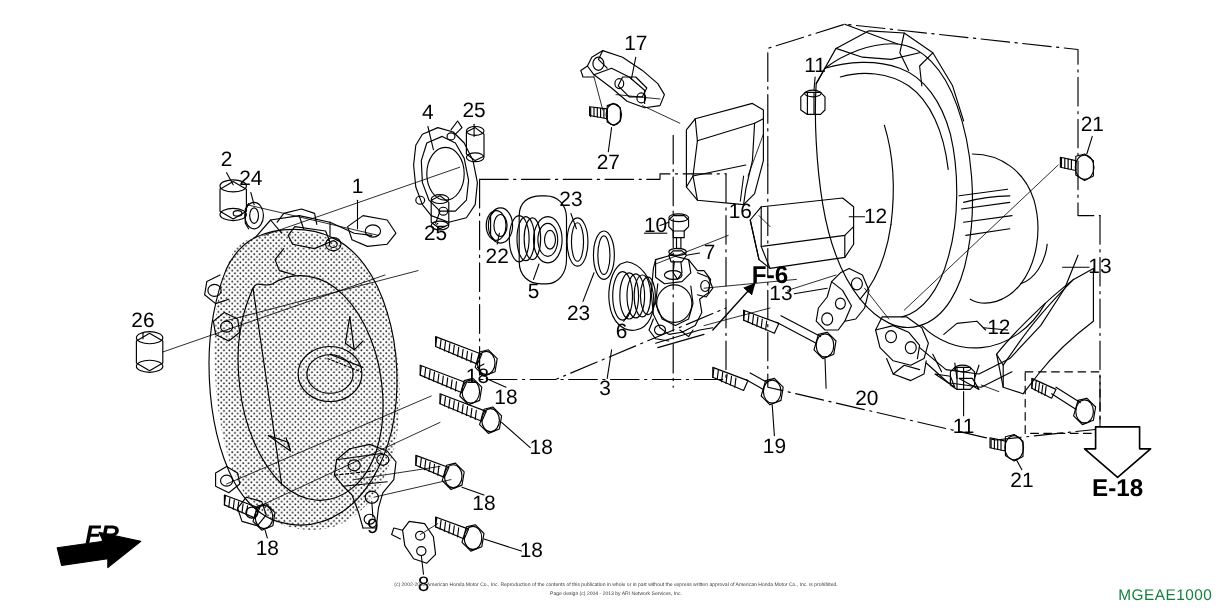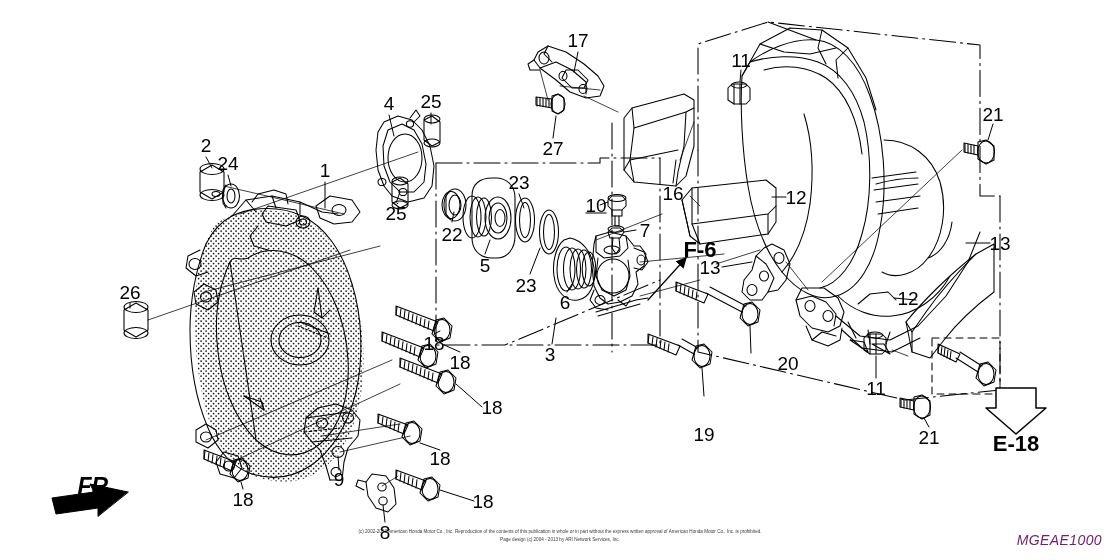--- a/index.html
+++ b/index.html
@@ -52,22 +52,21 @@
     line-height:1.75;
     color:#3a3a3a;
     white-space:nowrap;
   }
   #diagid{
     position:absolute;
     right:18px;bottom:12px;
     font-family:"Liberation Sans", sans-serif;
     font-size:14px;
     letter-spacing:.4px;
-    color:#701a75;
-    font-style:italic;
+    color:#15803d;
   }
 </style>
 </head>
 <body>
 
 <div id="stage">
 
   <svg id="art" viewBox="0 0 1120 560" xmlns="http://www.w3.org/2000/svg">
     <defs>
       <pattern id="stipple" width="5" height="5" patternUnits="userSpaceOnUse">
@@ -561,21 +560,21 @@
       <div class="lbl" style="left: 741px; top: 60px;">11</div>
       <div class="lbl" style="left: 673px; top: 193px;">16</div>
       <div class="lbl" style="left: 796px; top: 197px;">12</div>
       <div class="lbl" style="left: 710px; top: 267px;">13</div>
       <div class="lbl" style="left: 908px; top: 298px; text-align: right;">12</div>
       <div class="lbl" style="left: 1000px; top: 243px;">13</div>
       <div class="lbl" style="left: 993px; top: 114px;">21</div>
       <div class="lbl" style="left: 929px; top: 437px;">21</div>
       <div class="lbl" style="left: 876px; top: 388px;">11</div>
       <div class="lbl" style="left: 788px; top: 363px;">20</div>
-      <div class="lbl" style="left: 704px; top: 406px; margin-top: 28px;">19</div>
+      <div class="lbl" style="left: 704px; top: 406px;">19</div>
       <div class="lbl" style="left: 434px; top: 343px;">18</div>
       <div class="lbl" style="left: 460px; top: 362px;">18</div>
       <div class="lbl" style="left: 492px; top: 407px;">18</div>
       <div class="lbl" style="left: 440px; top: 458px;">18</div>
       <div class="lbl" style="left: 483px; top: 501px;">18</div>
       <div class="lbl" style="left: 243px; top: 499px;">18</div>
       <div class="lbl" style="left: 339px; top: 479px;">9</div>
       <div class="lbl" style="left: 385px; top: 532px;">8</div>
     </div>
   <div id="refs">

